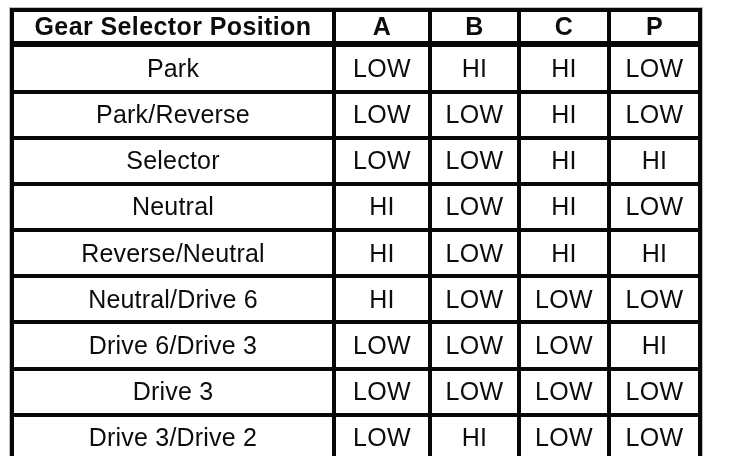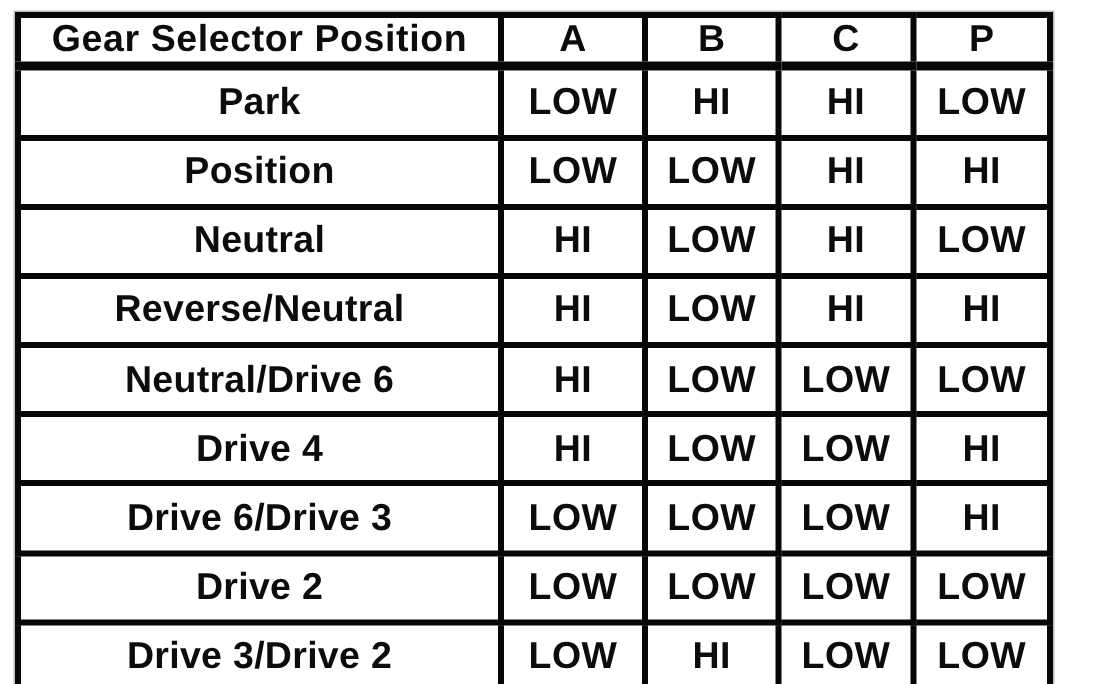--- a/index.html
+++ b/index.html
@@ -38,21 +38,21 @@
     overflow: hidden;
   }
   table.gear-table thead th {
     font-weight: bold;
     font-size: 25px;
     letter-spacing: 0.4px;
     border-bottom-width: 6px;
   }
   table.gear-table td {
     font-size: 25px;
-    font-weight: bold;
+    font-weight: normal;
     letter-spacing: 0.3px;
   }
   
   table.gear-table {
     box-shadow: 0 0 0 1px rgba(0,0,0,0.25);
   }
   table.gear-table tbody tr td:first-child {
     letter-spacing: 0.2px;
   }
 </style>
@@ -79,21 +79,28 @@
     </thead>
     <tbody>
         <tr>
           <td>Park</td>
           <td>LOW</td>
           <td>HI</td>
           <td>HI</td>
           <td>LOW</td>
         </tr>
         <tr>
-          <td>Position</td>
+          <td>Park/Reverse</td>
+          <td>LOW</td>
+          <td>LOW</td>
+          <td>HI</td>
+          <td>LOW</td>
+        </tr>
+        <tr>
+          <td>Selector</td>
           <td>LOW</td>
           <td>LOW</td>
           <td>HI</td>
           <td>HI</td>
         </tr>
         <tr>
           <td>Neutral</td>
           <td>HI</td>
           <td>LOW</td>
           <td>HI</td>
@@ -107,35 +114,28 @@
           <td>HI</td>
         </tr>
         <tr>
           <td>Neutral/Drive 6</td>
           <td>HI</td>
           <td>LOW</td>
           <td>LOW</td>
           <td>LOW</td>
         </tr>
         <tr>
-          <td>Drive 4</td>
-          <td>HI</td>
-          <td>LOW</td>
-          <td>LOW</td>
-          <td>HI</td>
-        </tr>
-        <tr>
           <td>Drive 6/Drive 3</td>
           <td>LOW</td>
           <td>LOW</td>
           <td>LOW</td>
           <td>HI</td>
         </tr>
         <tr>
-          <td>Drive 2</td>
+          <td>Drive 3</td>
           <td>LOW</td>
           <td>LOW</td>
           <td>LOW</td>
           <td>LOW</td>
         </tr>
         <tr>
           <td>Drive 3/Drive 2</td>
           <td>LOW</td>
           <td>HI</td>
           <td>LOW</td>

